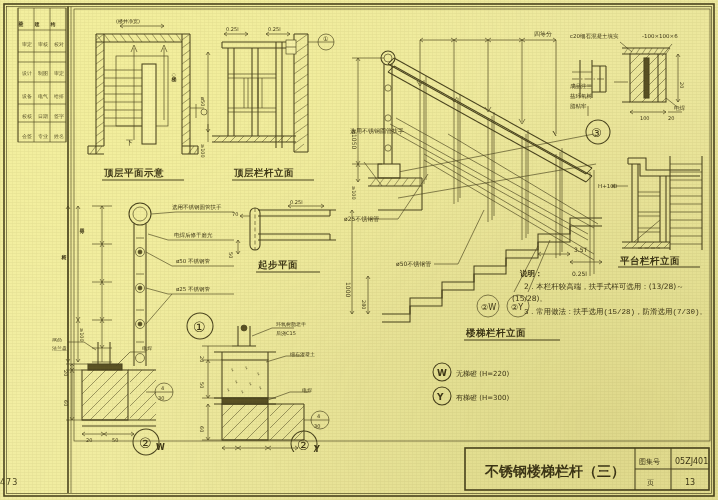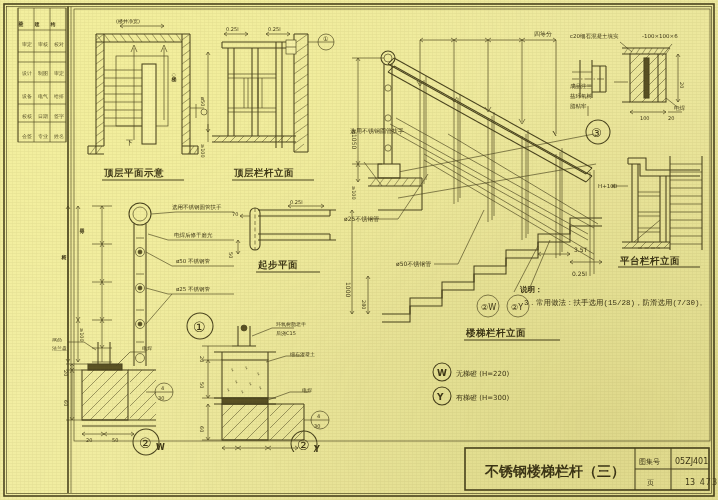--- a/index.html
+++ b/index.html
@@ -878,36 +878,37 @@
       <text x="7" y="16" class="t9 bold">W</text>
       <text x="26" y="16" class="t7">无梯磴 (H=220)</text>
     </g>
     <g>
       <circle cx="12" cy="36" r="9" class="ln md nofill"></circle>
       <text x="7" y="40" class="t9 bold">Y</text>
       <text x="26" y="40" class="t7">有梯磴 (H=300)</text>
     </g>
   </svg>
 
-  <div style="position:absolute;left:512px;top:284px;width:196px;
+  <div style="position:absolute;left:512px;top:268px;width:196px;
               font-size:7.5px;line-height:12.5px;color:#3e3718;">
     <div style="margin-left:8px;font-weight:bold;">说明：</div>
+    <div style="text-indent:12px;">2．本栏杆较高端，扶手式样可选用：(13/28)～(15/28)。</div>
     <div style="text-indent:12px;font-family:Liberation Mono, monospace;">3．常用做法：扶手选用(15/28)，防滑选用(7/30)。</div>
   </div>
 
   <svg width="250" height="48" style="left:463px;top:446px">
     <rect x="2" y="2" width="244" height="42" class="ln th"></rect>
     <line x1="172" y1="2" x2="172" y2="44" class="ln md"></line>
     <line x1="208" y1="2" x2="208" y2="44" class="ln md"></line>
     <line x1="172" y1="23" x2="246" y2="23" class="ln md"></line>
     <text x="22" y="30" class="t14 bold">不锈钢楼梯栏杆（三）</text>
     <text x="176" y="18" class="t7">图集号</text>
     <text x="212" y="18" class="t8">05ZJ401</text>
     <text x="184" y="39" class="t7">页</text>
     <text x="222" y="39" class="t8">13</text>
   </svg>
 
-  <div style="position:absolute;left:0;top:478px;width:718px;text-align:right;
+  <div style="position:absolute;left:0;top:478px;width:718px;text-align:left;
               font-size:8px;color:#4a4420;letter-spacing:1px;">473</div>
 
   <div id="grain"></div>
   <div id="noise"></div>
 </div>
 
 </body></html>

